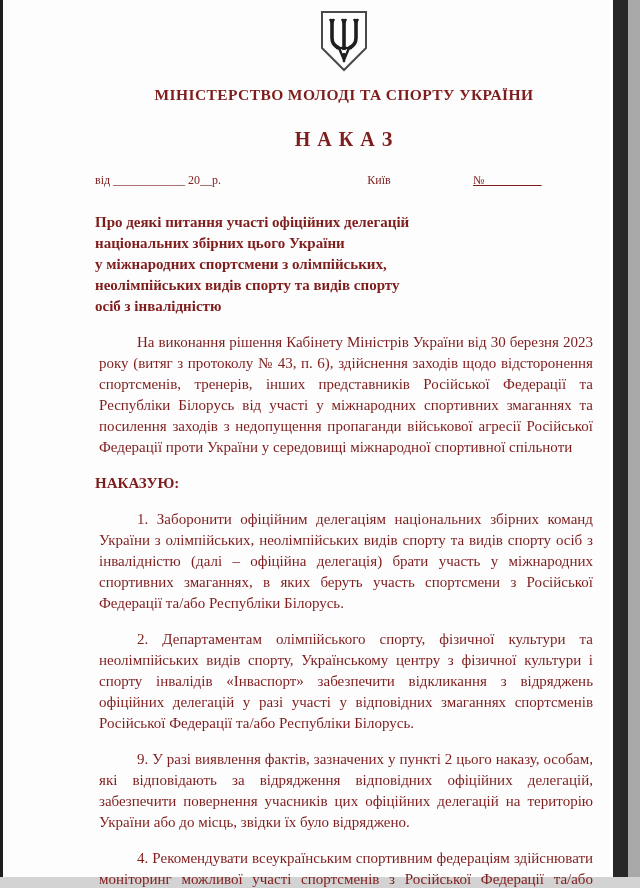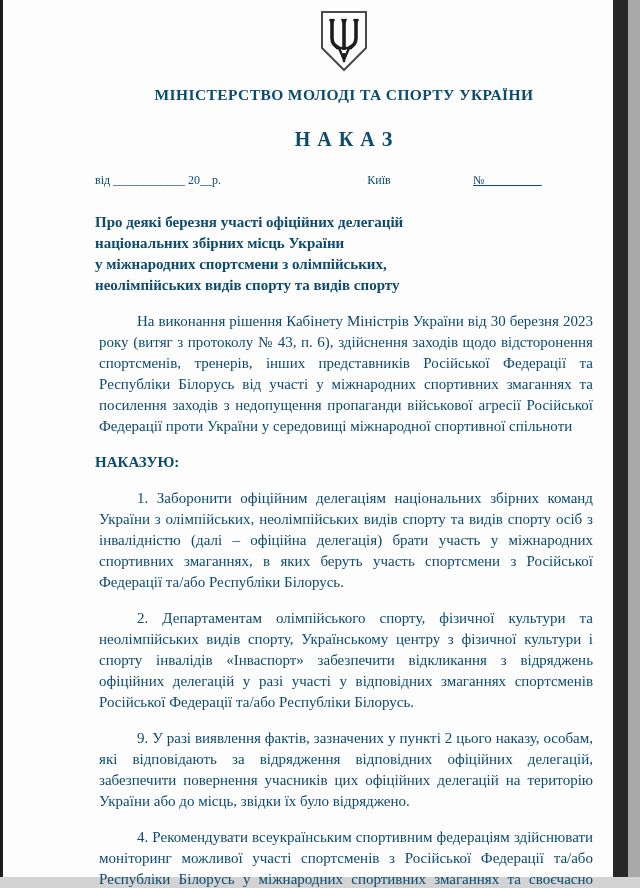--- a/index.html
+++ b/index.html
@@ -1,19 +1,19 @@
 <!DOCTYPE html>
 <html><head>
 <meta charset="utf-8">
 <style>
   html,body { margin:0; padding:0; background:#e9e9e9; }
   .page {
     position:relative; width:640px; height:888px; margin:0 auto;
     background:#fdfdfd; overflow:hidden;
-    font-family:"Liberation Serif","DejaVu Serif",serif; color:#0c4a6e;
+    font-family:"Liberation Serif","DejaVu Serif",serif; color:#7f1d1d;
   }
   .edge-left   { position:absolute; left:0; top:0; width:3px; height:100%; background:#1d1d1d; }
   .edge-right-dark { position:absolute; top:0; right:12px; width:15px; height:877px; background:#272727; }
   .edge-right-grey { position:absolute; top:0; right:0; width:12px; height:877px; background:#a8a8a8; }
   .edge-bottom { position:absolute; left:0; bottom:0; width:100%; height:11px; background:#d3d3d3; }
 
   .content { position:absolute; left:95px; top:8px; width:498px; }
 
   .doc-header { text-align:center; }
   .emblem { display:inline-block; margin-top:2px; }
@@ -73,24 +73,25 @@
       <div class="doc-type">Н А К А З</div>
     </div>
 
     <div class="dateline">
       <span class="dl-left">від ____________ 20__р.</span>
       <span class="dl-city">Київ</span>
       <span class="dl-num">№ _________</span>
     </div>
 
     <div class="subject">
-      <div>Про деякі березня участі офіційних делегацій</div>
-      <div>національних збірних місць України</div>
+      <div>Про деякі питання участі офіційних делегацій</div>
+      <div>національних збірних цього України</div>
       <div>у міжнародних спортсмени з олімпійських,</div>
       <div>неолімпійських видів спорту та видів спорту</div>
+      <div>осіб з інвалідністю</div>
     </div>
 
     <div class="body-text">
       <p class="para">На виконання рішення Кабінету Міністрів України від 30 березня 2023 року (витяг з протоколу № 43, п. 6), здійснення заходів щодо відсторонення спортсменів, тренерів, інших представників Російської Федерації та Республіки Білорусь від участі у міжнародних спортивних змаганнях та посилення заходів з недопущення пропаганди військової агресії Російської Федерації проти України у середовищі міжнародної спортивної спільноти</p>
       <p class="para order-word">НАКАЗУЮ:</p>
       <p class="para">1. Заборонити офіційним делегаціям національних збірних команд України з олімпійських, неолімпійських видів спорту та видів спорту осіб з інвалідністю (далі – офіційна делегація) брати участь у міжнародних спортивних змаганнях, в яких беруть участь спортсмени з Російської Федерації та/або Республіки Білорусь.</p>
       <p class="para">2. Департаментам олімпійського спорту, фізичної культури та неолімпійських видів спорту, Українському центру з фізичної культури і спорту інвалідів «Інваспорт» забезпечити відкликання з відряджень офіційних делегацій у разі участі у відповідних змаганнях спортсменів Російської Федерації та/або Республіки Білорусь.</p>
       <p class="para">9. У разі виявлення фактів, зазначених у пункті 2 цього наказу, особам, які відповідають за відрядження відповідних офіційних делегацій, забезпечити повернення учасників цих офіційних делегацій на територію України або до місць, звідки їх було відряджено.</p>
       <p class="para">4. Рекомендувати всеукраїнським спортивним федераціям здійснювати моніторинг можливої участі спортсменів з Російської Федерації та/або Республіки Білорусь у міжнародних спортивних змаганнях та своєчасно інформувати Мінмолодьспорт  у разі виявлення таких фактів.</p>
     </div>

